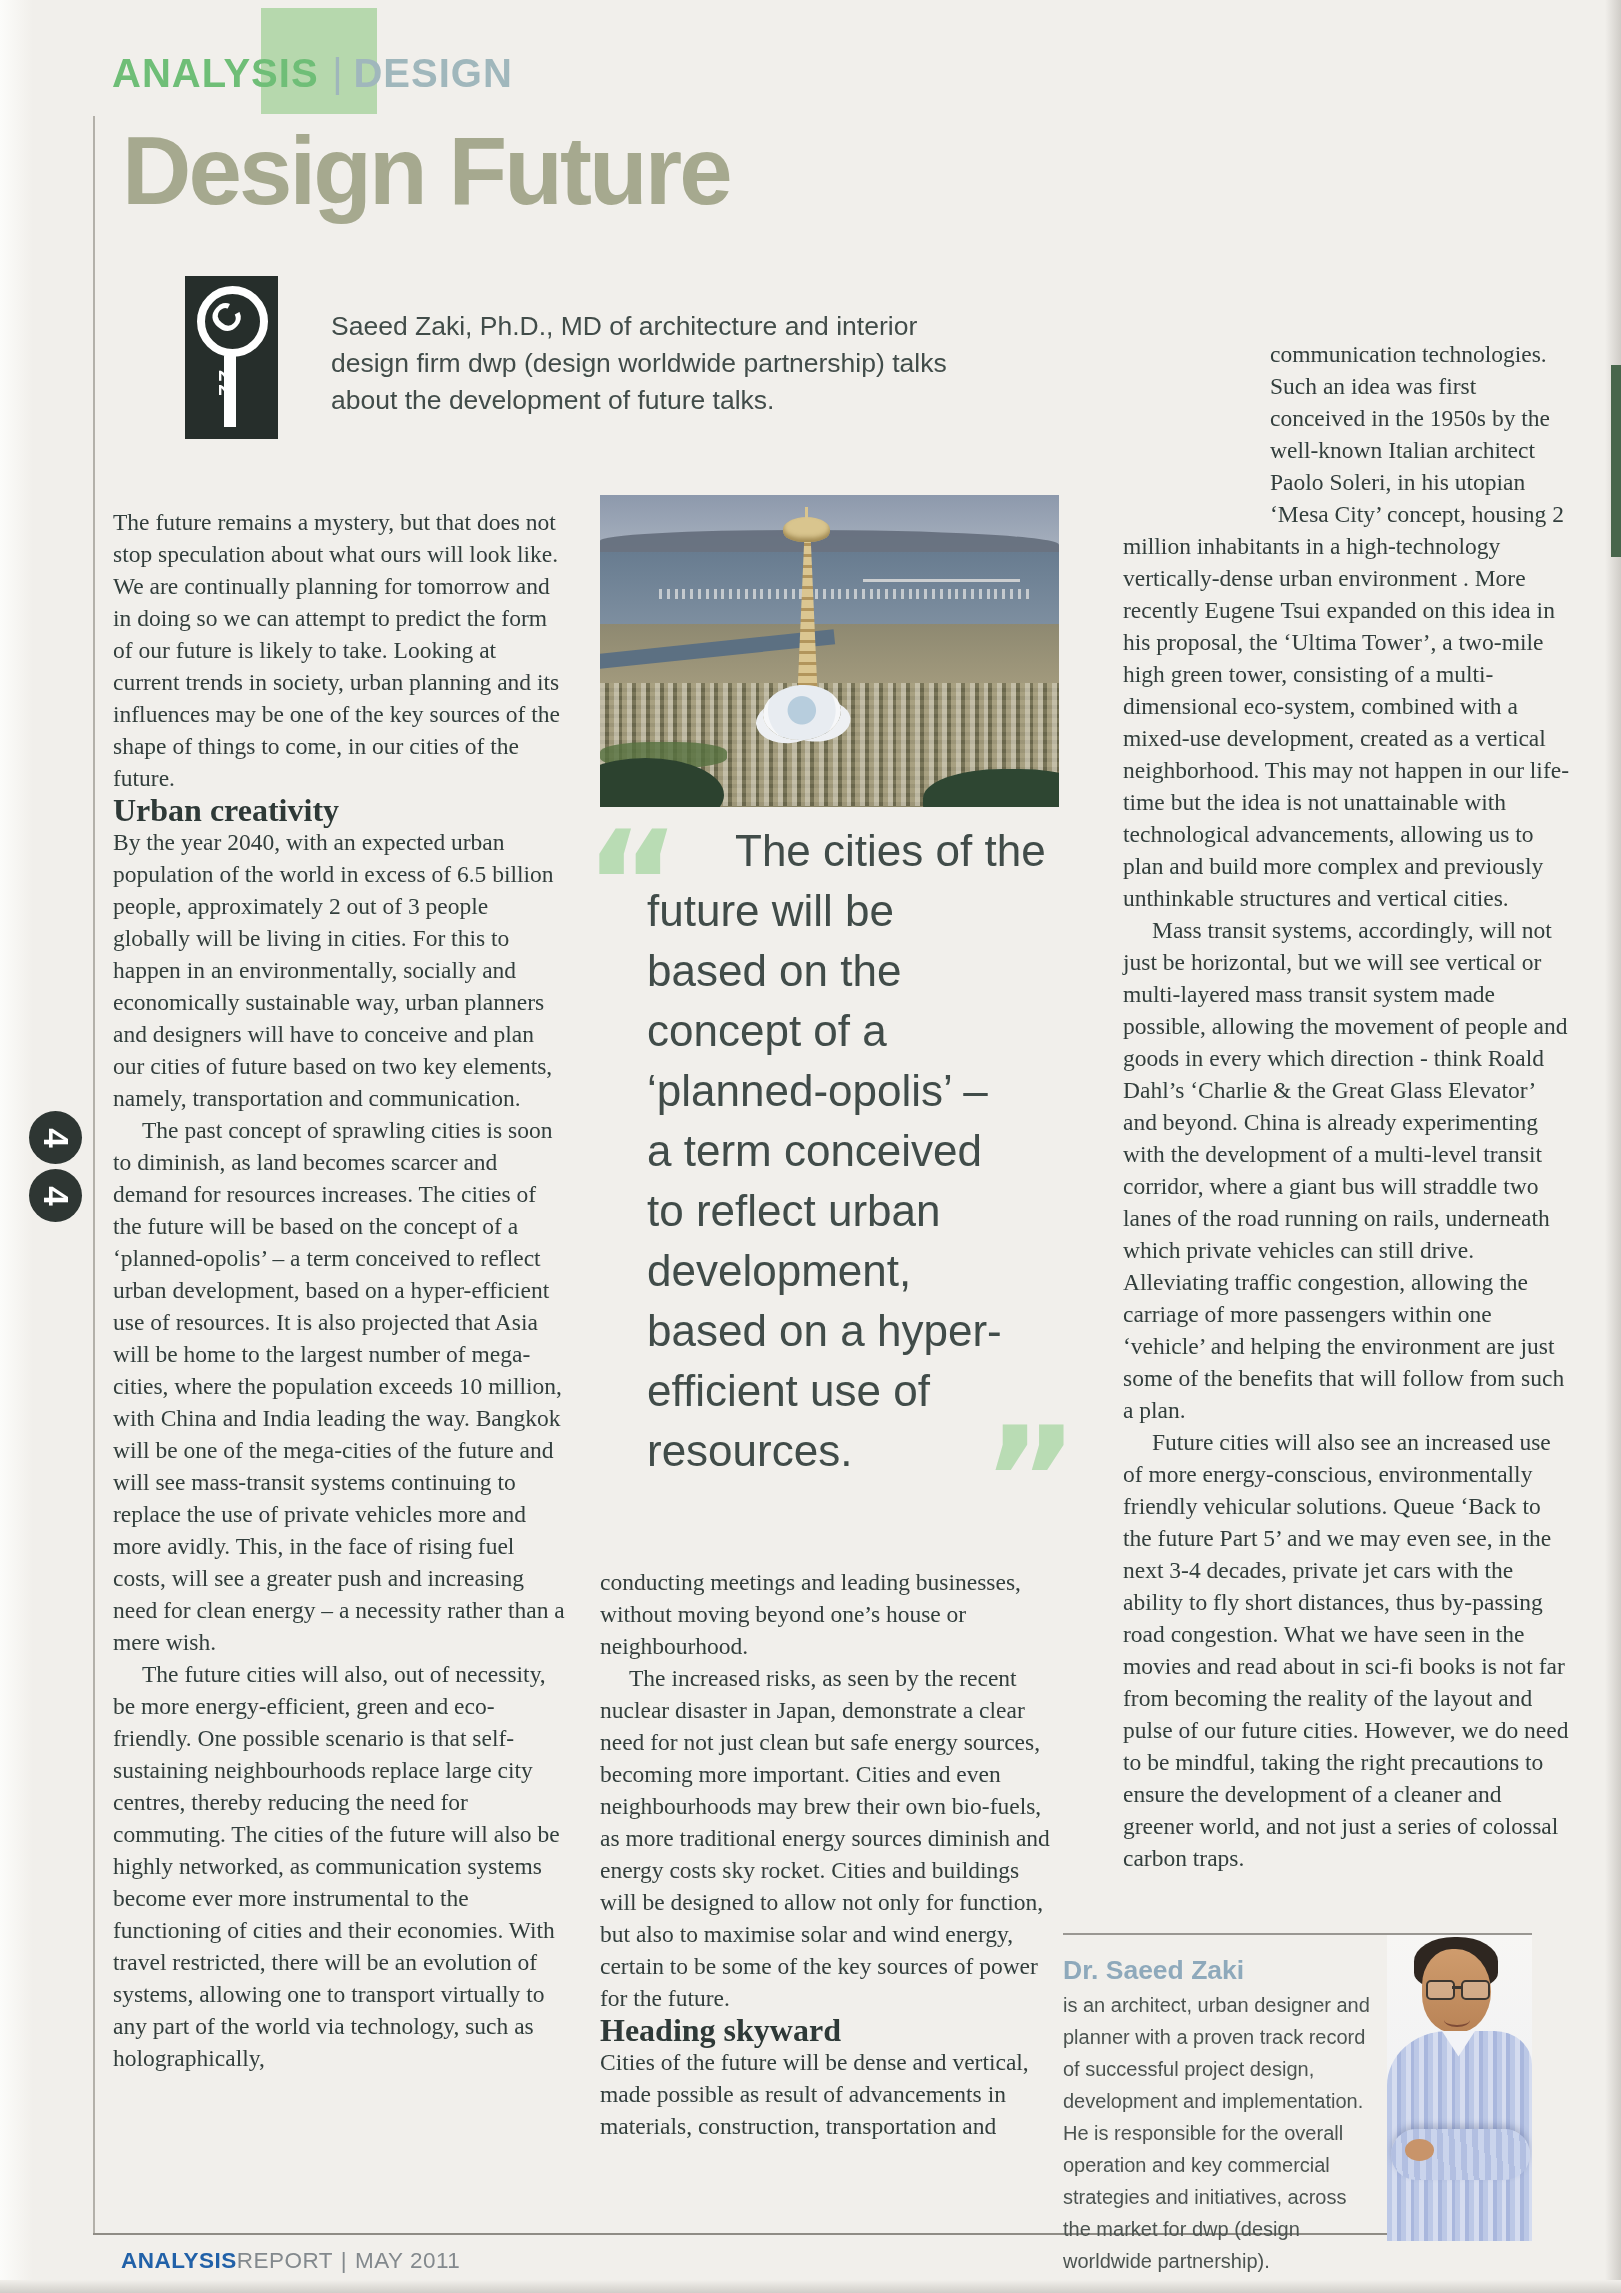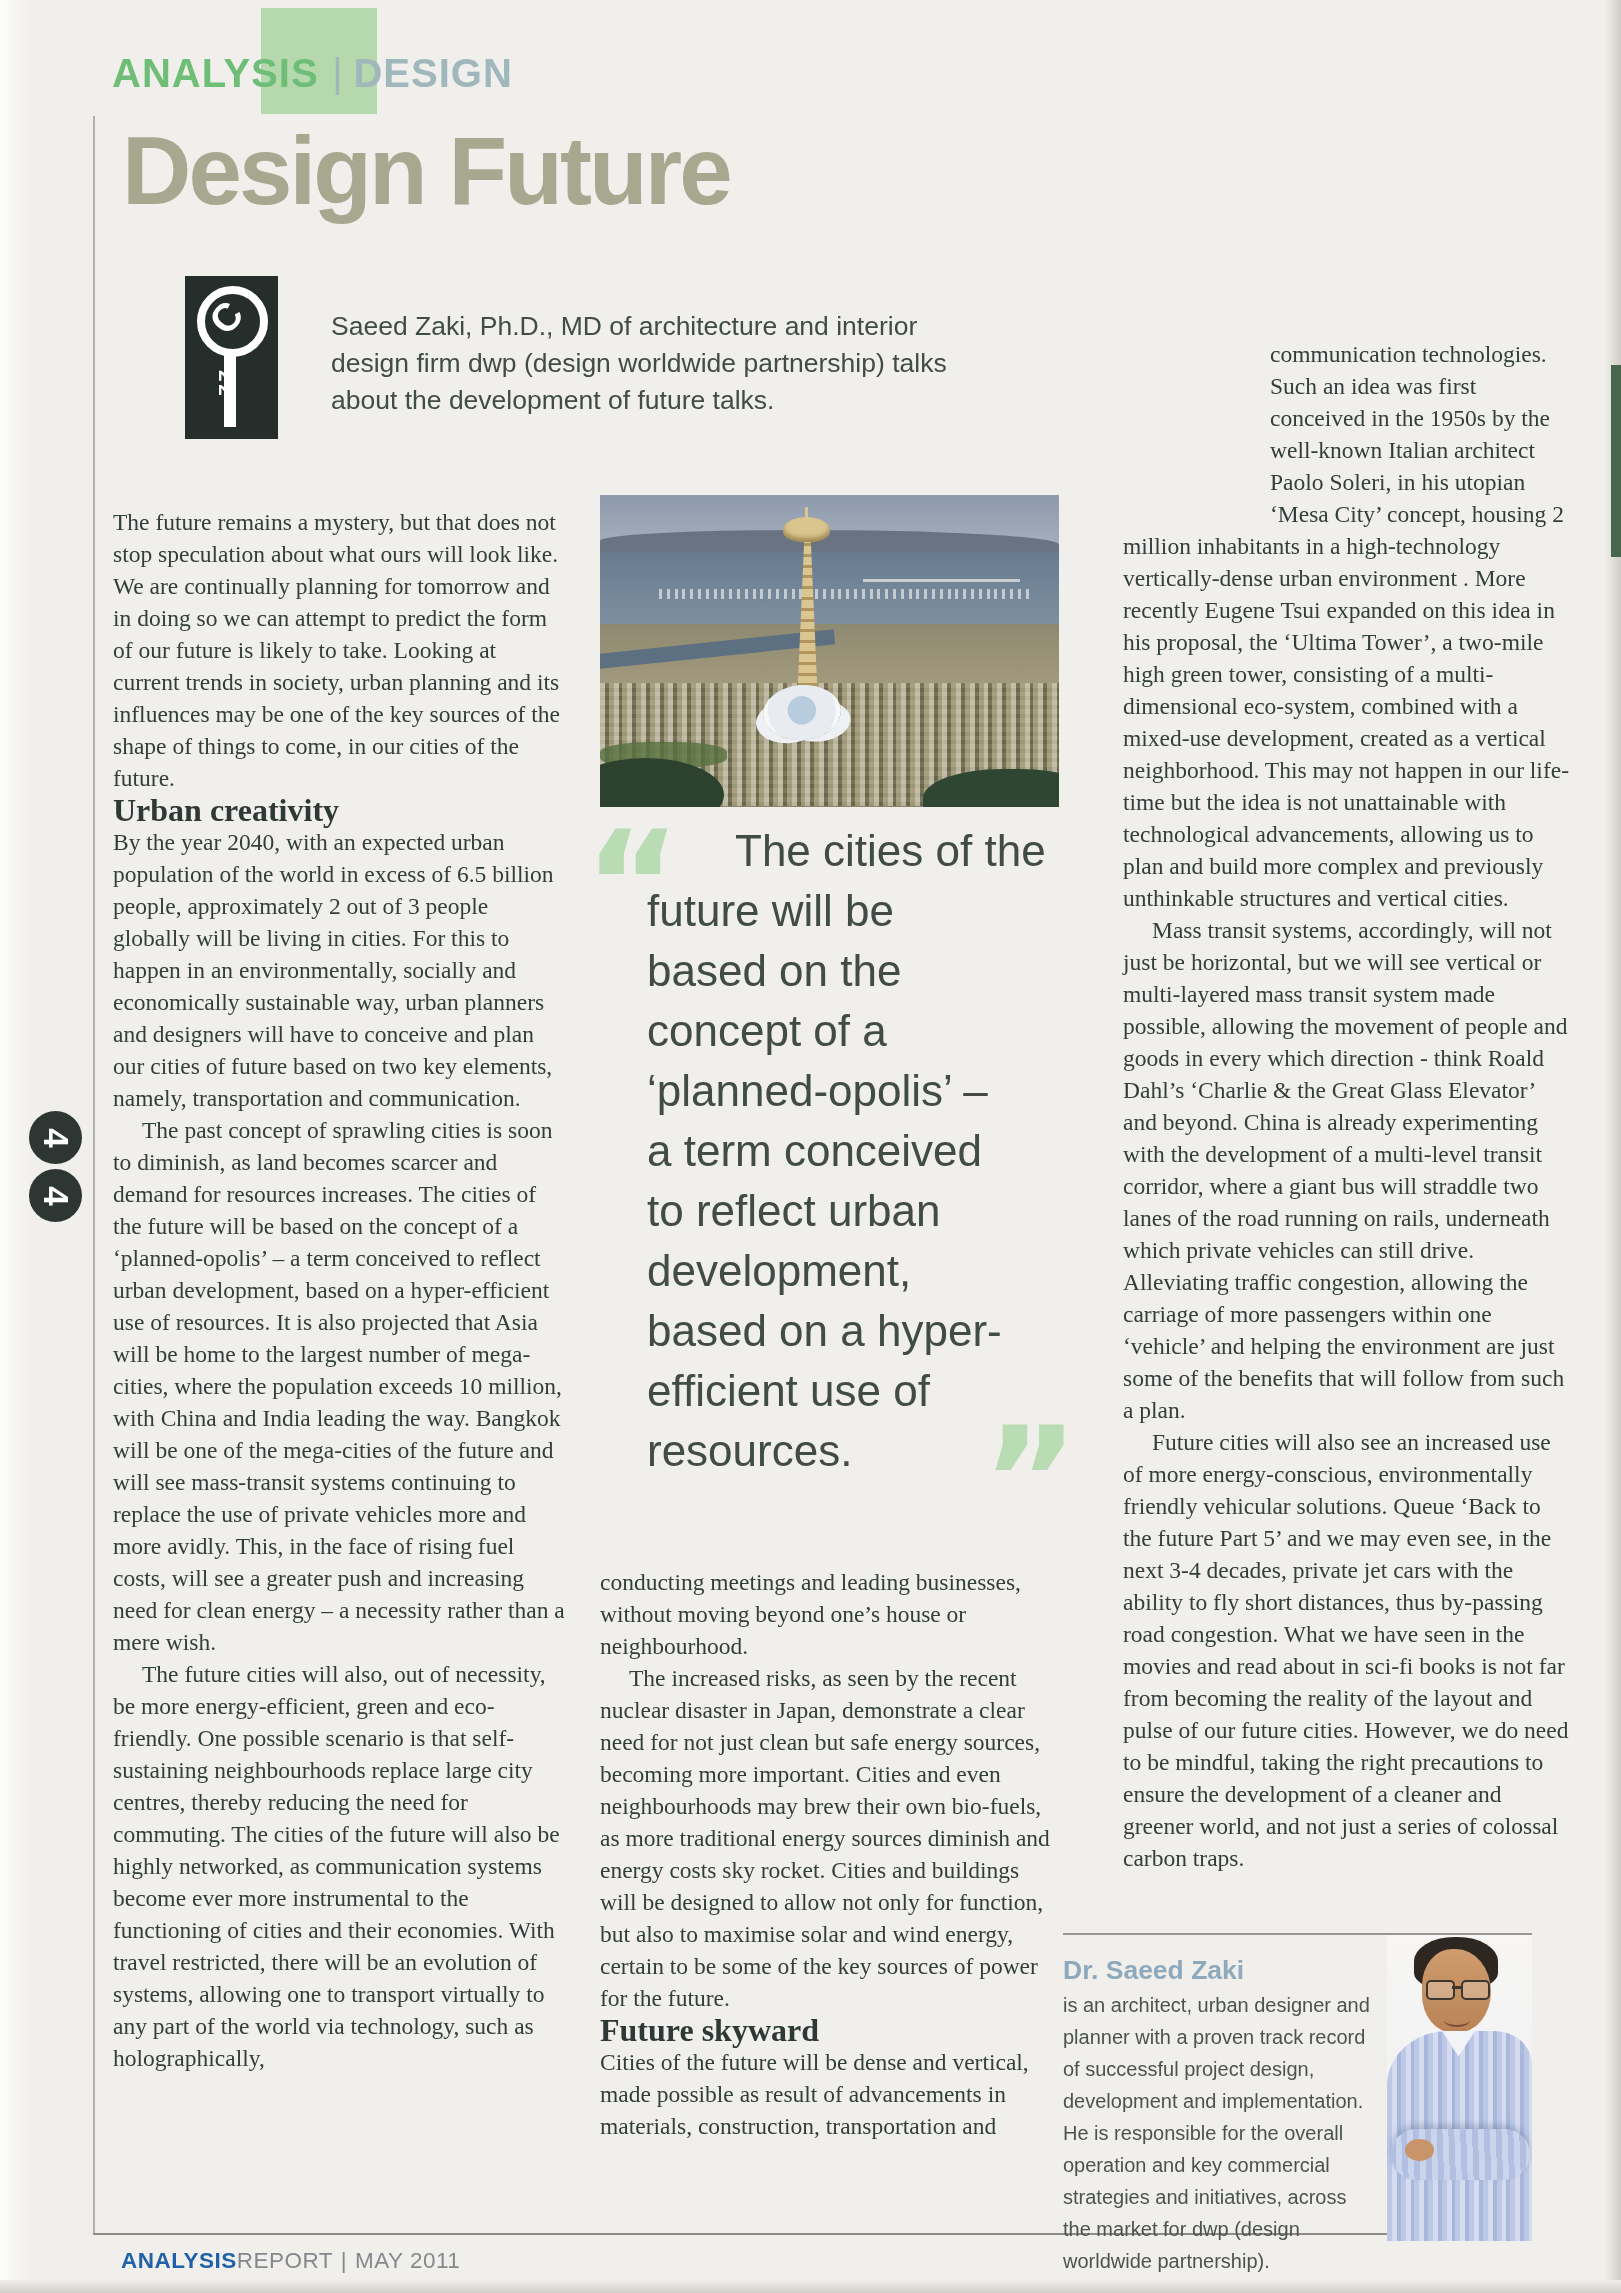--- a/index.html
+++ b/index.html
@@ -204,21 +204,21 @@
     <div class="ql">development,</div>
     <div class="ql">based on a hyper-</div>
     <div class="ql">efficient use of</div>
     <div class="ql">resources.</div>
     <div class="q-mark q-close">”</div>
   </div>
 
   <div class="col" id="col2text">
     <p>conducting meetings and leading businesses, without moving beyond one’s house or neighbourhood.</p>
     <p class="ind">The increased risks, as seen by the recent nuclear disaster in Japan, demonstrate a clear need for not just clean but safe energy sources, becoming more important. Cities and even neighbourhoods may brew their own bio-fuels, as more traditional energy sources diminish and energy costs sky rocket. Cities and buildings will be designed to allow not only for function, but also to maximise solar and wind energy, certain to be some of the key sources of power for the future.</p>
-    <p class="subhead">Future skyward</p>
+    <p class="subhead">Heading skyward</p>
     <p>Cities of the future will be dense and vertical, made possible as result of advancements in materials, construction, transportation and</p>
   </div>
 
   <div class="col" id="col3">
     <div class="col3-spacer"></div>
     <p>communication technologies. Such an idea was first conceived in the 1950s by the well-known Italian architect Paolo Soleri, in his utopian ‘Mesa City’ concept, housing 2 million inhabitants in a high-technology vertically-dense urban environment . More recently Eugene Tsui expanded on this idea in his proposal, the ‘Ultima Tower’, a two-mile high green tower, consisting of a multi-dimensional eco-system, combined with a mixed-use development, created as a vertical neighborhood. This may not happen in our life-time but the idea is not unattainable with technological advancements, allowing us to plan and build more complex and previously unthinkable structures and vertical cities.</p>
     <p class="ind">Mass transit systems, accordingly, will not just be horizontal, but we will see vertical or multi-layered mass transit system made possible, allowing the movement of people and goods in every which direction - think Roald Dahl’s ‘Charlie &amp; the Great Glass Elevator’ and beyond. China is already experimenting with the development of a multi-level transit corridor, where a giant bus will straddle two lanes of the road running on rails, underneath which private vehicles can still drive. Alleviating traffic congestion, allowing the carriage of more passengers within one ‘vehicle’ and helping the environment are just some of the benefits that will follow from such a plan.</p>
     <p class="ind">Future cities will also see an increased use of more energy-conscious, environmentally friendly vehicular solutions. Queue ‘Back to the future Part 5’ and we may even see, in the next 3-4 decades, private jet cars with the ability to fly short distances, thus by-passing road congestion. What we have seen in the movies and read about in sci-fi books is not far from becoming the reality of the layout and pulse of our future cities. However, we do need to be mindful, taking the right precautions to ensure the development of a cleaner and greener world, and not just a series of colossal carbon traps.</p>
   </div>
 

